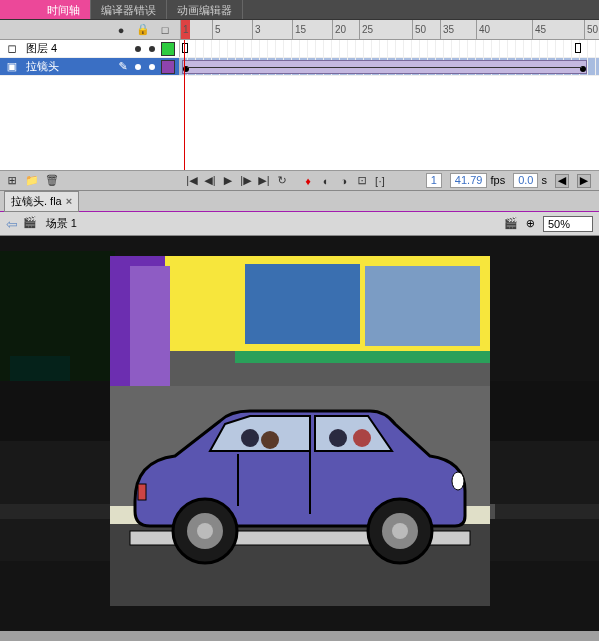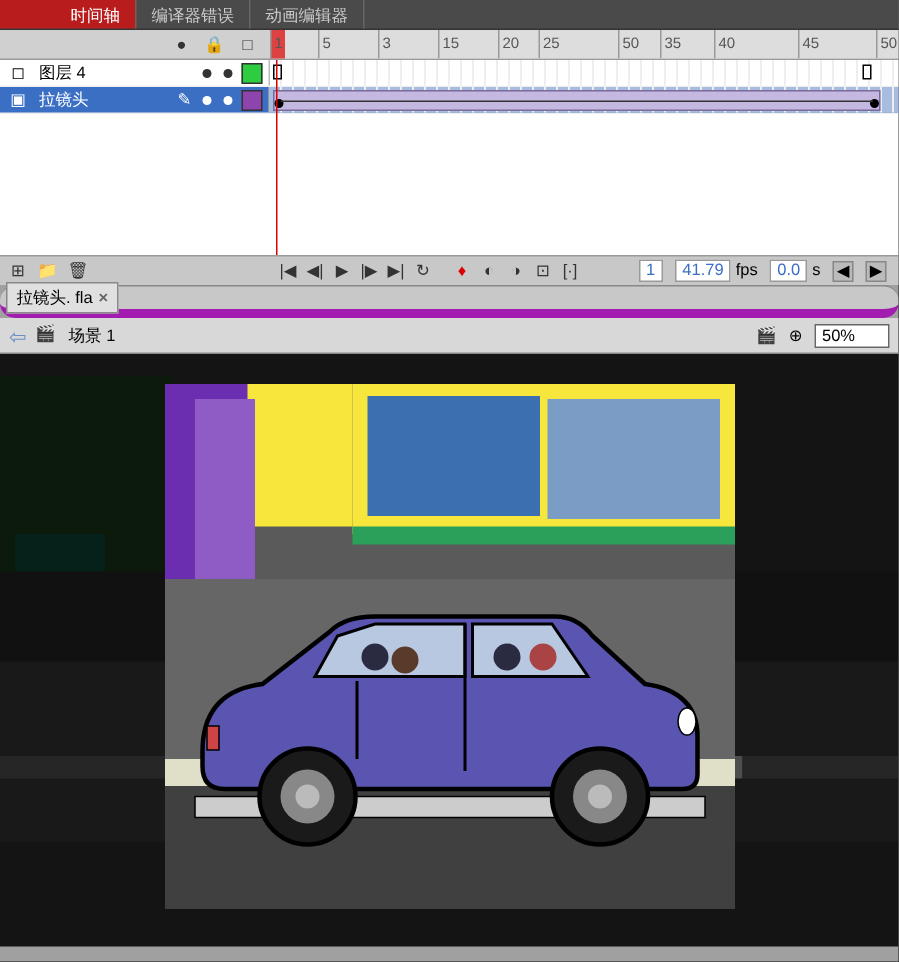--- a/index.html
+++ b/index.html
@@ -1,20 +1,20 @@
 <!DOCTYPE html>
 <html><head>
 <meta charset="utf-8">
 <style>
 * { margin: 0; padding: 0; box-sizing: border-box; font-family: "Microsoft YaHei", sans-serif; font-size: 11px; }
 body { background: #a0a0a0; width: 599px; height: 641px; overflow: hidden; }
 
 .tabs-bar { background: #4a4a4a; display: flex; height: 20px; border-bottom: 1px solid #333; }
 .tab { padding: 3px 10px; color: #ccc; cursor: pointer; border-right: 1px solid #666; }
-.tab.active { background: #b91c1c; color: #fff; padding-left: 47px; }
+.tab.active { background: #ec4899; color: #fff; padding-left: 47px; }
 
 .timeline-panel { background: #e0e0e0; }
 .timeline-header { display: flex; height: 20px; background: #d0d0d0; border-bottom: 1px solid #999; }
 .layer-header { width: 180px; display: flex; justify-content: flex-end; align-items: center; gap: 8px; padding-right: 8px; }
 .col-icon { width: 14px; height: 14px; display: flex; align-items: center; justify-content: center; color: #333; }
 .ruler { flex: 1; display: flex; align-items: center; position: relative; background: #ddd; overflow: hidden; }
 .ruler-tick { position: absolute; top: 0; height: 100%; border-left: 1px solid #999; padding-left: 2px; color: #555; font-size: 10px; line-height: 20px; }
 .playhead { position: absolute; top: 0; left: 0; width: 10px; height: 20px; background: #d00; opacity: 0.7; }
 
 .layers { background: #fff; min-height: 130px; position: relative; }
@@ -38,21 +38,21 @@
 
 .timeline-footer { display: flex; height: 20px; background: #c8c8c8; border-top: 1px solid #999; align-items: center; }
 .footer-left { width: 180px; display: flex; gap: 4px; padding-left: 4px; }
 .footer-btn { width: 16px; height: 16px; display: flex; align-items: center; justify-content: center; color: #333; cursor: pointer; }
 .playback { display: flex; gap: 2px; padding-left: 4px; }
 .pb-btn { width: 16px; height: 16px; display: flex; align-items: center; justify-content: center; cursor: pointer; color: #333; }
 .footer-info { display: flex; gap: 8px; margin-left: auto; padding-right: 8px; align-items: center; }
 .info-box { background: #fff; border: 1px solid #999; padding: 0 4px; color: #3a6fc4; height: 15px; line-height: 13px; }
 .scroll-arrow { width: 14px; height: 14px; background: #bbb; border: 1px solid #888; display: flex; align-items: center; justify-content: center; cursor: pointer; }
 
-.doc-tabs { background: #c8c8c8; height: 22px; display: flex; align-items: center; padding-left: 4px; border-top: 1px solid #888; border-bottom: 6px solid #a21caf; border-radius: 10px; }
+.doc-tabs { background: #c8c8c8; height: 22px; display: flex; align-items: center; padding-left: 4px; border-top: 1px solid #888; border-bottom: 1px solid #a21caf; }
 .doc-tab { background: #e0e0e0; border: 1px solid #888; padding: 2px 6px; display: flex; align-items: center; gap: 4px; }
 .close-x { cursor: pointer; color: #666; font-weight: bold; }
 
 .edit-bar { background: #d8d8d8; height: 24px; display: flex; align-items: center; padding: 0 6px; border-bottom: 1px solid #888; }
 .edit-left { display: flex; align-items: center; gap: 6px; }
 .arrow-back { color: #6a8fc4; font-size: 14px; cursor: pointer; }
 .scene-icon { width: 16px; height: 16px; }
 .edit-right { margin-left: auto; display: flex; align-items: center; gap: 8px; }
 .zoom-box { background: #fff; border: 1px solid #666; padding: 1px 4px; width: 50px; }
 

